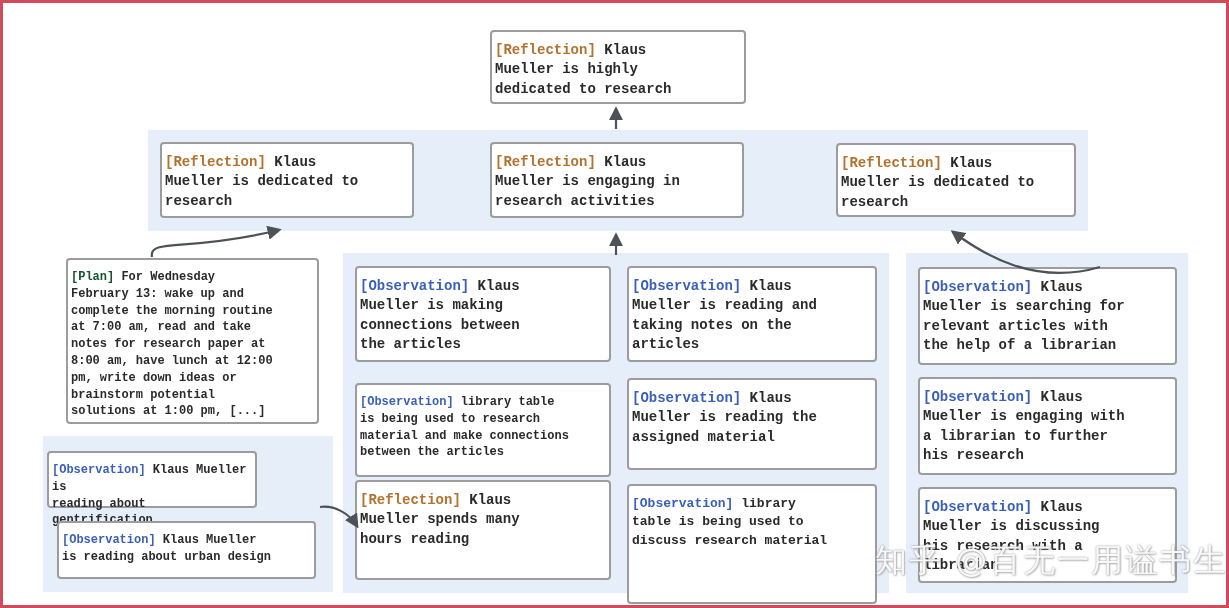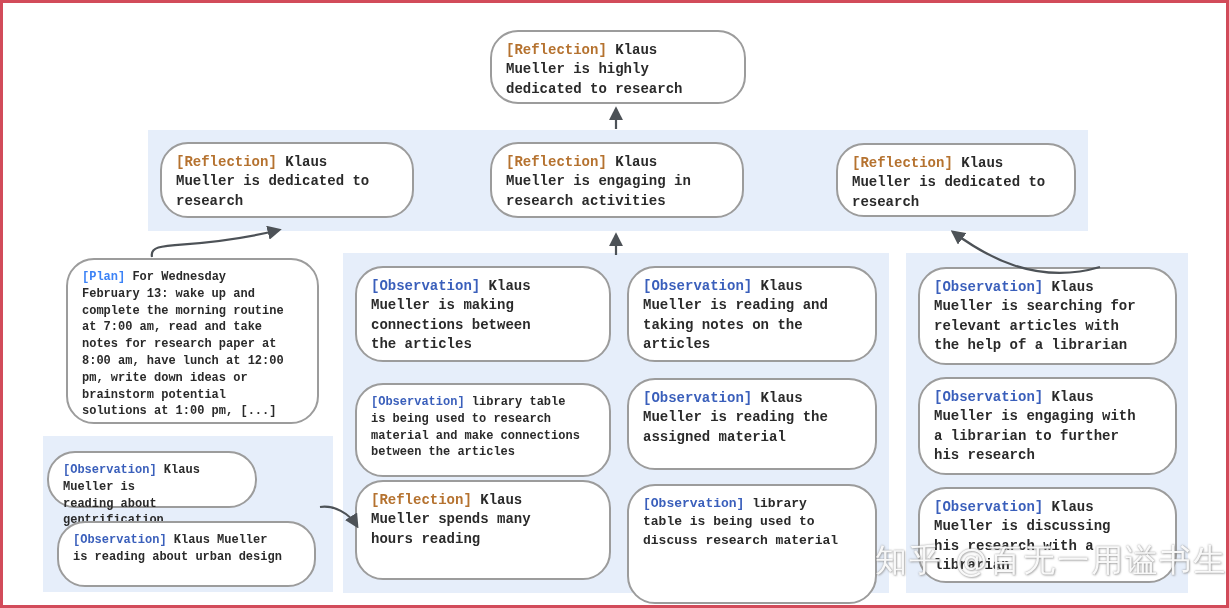--- a/index.html
+++ b/index.html
@@ -9,38 +9,38 @@
     font-family:"Liberation Mono","DejaVu Sans Mono",monospace;
   }
   .band{position:absolute;background:#e6eefa;z-index:0;}
   #band-refl{left:145px;top:127px;width:940px;height:101px;}
   #band-left{left:40px;top:433px;width:290px;height:156px;}
   #band-mid{left:340px;top:250px;width:546px;height:340px;}
   #band-right{left:903px;top:250px;width:282px;height:340px;}
 
   .node{
     position:absolute;z-index:1;background:#ffffff;
-    border:2.5px solid #9c9c9c;border-radius:28px;
-    box-sizing:border-box;padding:9px 14px;
+    border:2.5px solid #9c9c9c;border-radius:4px;
+    box-sizing:border-box;padding:9px 3px;
     font-weight:700;color:#2a2a2a;font-size:14px;line-height:1.38;
   }
   .node p{margin:0;white-space:pre-wrap;}
   .small{font-size:12px;line-height:1.4;}
   .mid{font-size:13px;line-height:1.42;}
   .tag-reflection{color:#b5722f;}
-  .tag-plan{color:#3b82f6;}
+  .tag-plan{color:#14532d;}
   .tag-observation{color:#3a5fbb;}
 
   #n-top{left:487px;top:27px;width:256px;height:74px;}
   #n-r0{left:157px;top:139px;width:254px;height:76px;}
   #n-r1{left:487px;top:139px;width:254px;height:76px;}
   #n-r2{left:833px;top:140px;width:240px;height:74px;}
   #n-plan{left:63px;top:255px;width:253px;height:166px;}
   #n-lo0{left:44px;top:448px;width:210px;height:57px;}
-  #n-lo1{left:54px;top:518px;width:259px;height:66px;}
+  #n-lo1{left:54px;top:518px;width:259px;height:58px;}
   #n-a0{left:352px;top:263px;width:256px;height:96px;}
   #n-a1{left:352px;top:380px;width:256px;height:94px;}
   #n-a2{left:352px;top:477px;width:256px;height:100px;}
   #n-b0{left:624px;top:263px;width:250px;height:96px;}
   #n-b1{left:624px;top:375px;width:250px;height:92px;}
   #n-b2{left:624px;top:481px;width:250px;height:120px;}
   #n-ro0{left:915px;top:264px;width:259px;height:98px;}
   #n-ro1{left:915px;top:374px;width:259px;height:98px;}
   #n-ro2{left:915px;top:484px;width:259px;height:96px;}
 

